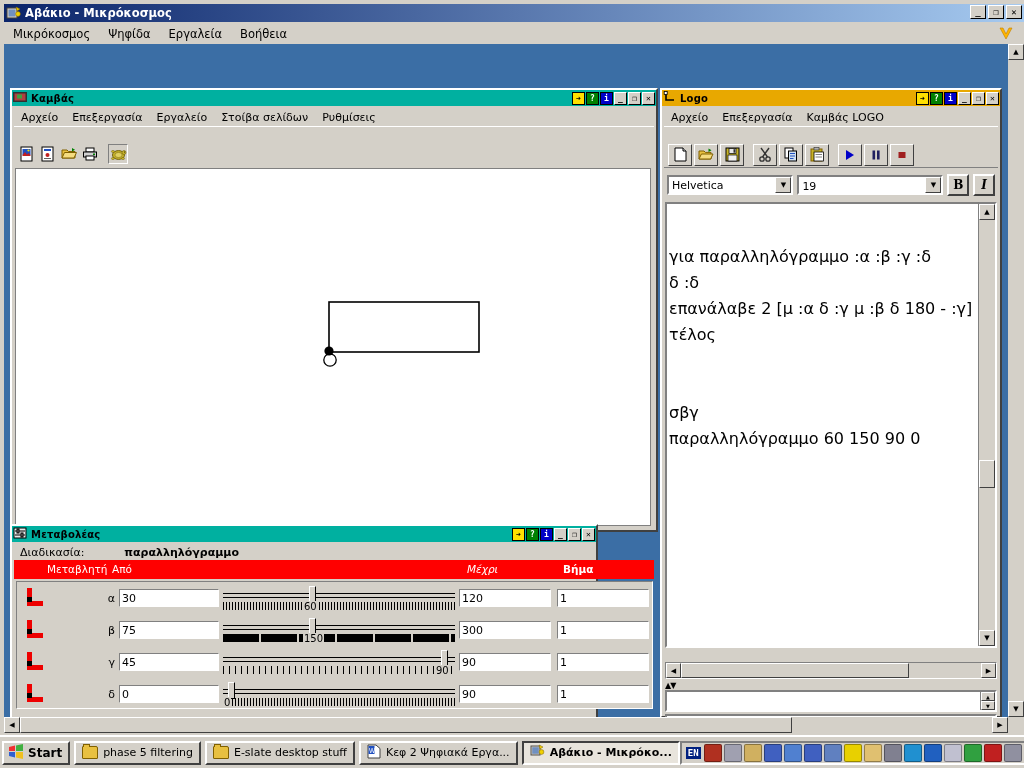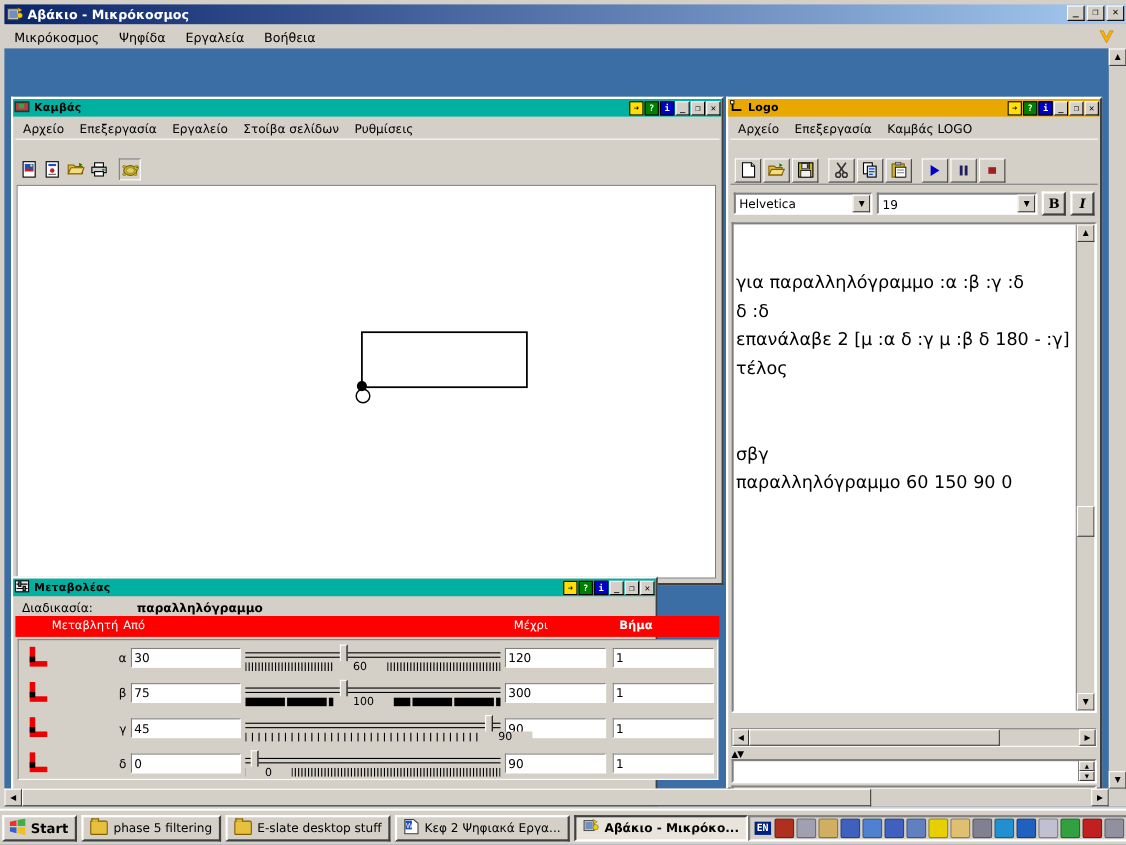--- a/index.html
+++ b/index.html
@@ -84,21 +84,21 @@
   .mv-from{width:100px;}
   .mv-to{width:92px;}
   .mv-step{width:92px;}
   .mv-slider{position:relative;width:232px;height:30px;margin-left:4px;}
   .sl-line{position:absolute;left:0;top:10px;width:232px;height:3px;
       border-top:1px solid #000;border-bottom:1px solid #000;background:#d4d0c8;}
   .sl-knob{position:absolute;top:3px;width:7px;height:17px;background:#d4d0c8;
       border:1px solid;border-color:#ffffff #000000 #000000 #ffffff;box-sizing:border-box;}
   .sl-ticks{position:absolute;left:0;top:19px;width:232px;height:9px;overflow:hidden;}
   .sl-tick{position:absolute;top:0;width:1px;background:#000;}
-  .sl-num{position:absolute;top:18px;font-size:10px;background:#d4d0c8;padding:0 18px;line-height:11px;}
+  .sl-num{position:absolute;top:18px;font-size:10px;background:#d4d0c8;padding:0 1px;line-height:11px;}
 
   
   #logo-window{left:656px;top:44px;width:342px;height:630px;}
   #logo-toolbar{position:absolute;left:2px;top:52px;width:334px;height:26px;background:#d4d0c8;
       display:flex;align-items:center;gap:2px;padding-left:4px;box-sizing:border-box;
       border-bottom:1px solid #808080;}
   .lbtn{width:24px;height:22px;background:#d4d0c8;border:1px solid;
       border-color:#ffffff #404040 #404040 #ffffff;display:flex;align-items:center;
       justify-content:center;box-sizing:border-box;}
   #logo-fontbar{position:absolute;left:2px;top:80px;width:334px;height:30px;
@@ -295,21 +295,21 @@
         </div>
 
         <div id="mv-proc">
           <span class="lbl">Διαδικασία:</span>
           <span class="val">παραλληλόγραμμο</span>
         </div>
 
         <div id="mv-header">
           <span style="left:33px;">Μεταβλητή</span>
           <span style="left:98px;">Από</span>
-          <span style="left:453px;">Μέχρι</span>
+          <span style="left:453px;font-style:italic;">Μέχρι</span>
           <span style="left:549px;font-weight:bold;">Βήμα</span>
         </div>
 
         <div id="mv-rows">
             <div class="mv-row">
               <span class="mv-icon"><svg width="22" height="22" viewBox="0 0 22 22">
                   <rect x="2" y="1" width="5" height="13" fill="#ee0000"></rect>
                   <rect x="2" y="14" width="16" height="5" fill="#ee0000"></rect>
                   <rect x="2" y="10" width="5" height="5" fill="#000"></rect>
                 </svg></span>
@@ -416,21 +416,21 @@
                 <span class="sl-knob" style="left:86px"></span>
                 <span class="sl-ticks">
                   <span class="sl-tick" style="left:0px;width:36px;height:8px;"></span>
                   <span class="sl-tick" style="left:38px;width:36px;height:8px;"></span>
                   <span class="sl-tick" style="left:76px;width:36px;height:8px;"></span>
                   <span class="sl-tick" style="left:114px;width:36px;height:8px;"></span>
                   <span class="sl-tick" style="left:152px;width:36px;height:8px;"></span>
                   <span class="sl-tick" style="left:190px;width:36px;height:8px;"></span>
                   <span class="sl-tick" style="left:228px;width:36px;height:8px;"></span>
                 </span>
-                <span class="sl-num" style="left:80px">100</span>
+                <span class="sl-num" style="left:80px">150</span>
               </span>
               <span class="mv-input mv-to">300</span>
               <span class="mv-input mv-step" style="margin-left: 6px;">1</span>
             </div>
             <div class="mv-row">
               <span class="mv-icon"><svg width="22" height="22" viewBox="0 0 22 22">
                   <rect x="2" y="1" width="5" height="13" fill="#ee0000"></rect>
                   <rect x="2" y="14" width="16" height="5" fill="#ee0000"></rect>
                   <rect x="2" y="10" width="5" height="5" fill="#000"></rect>
                 </svg></span>

